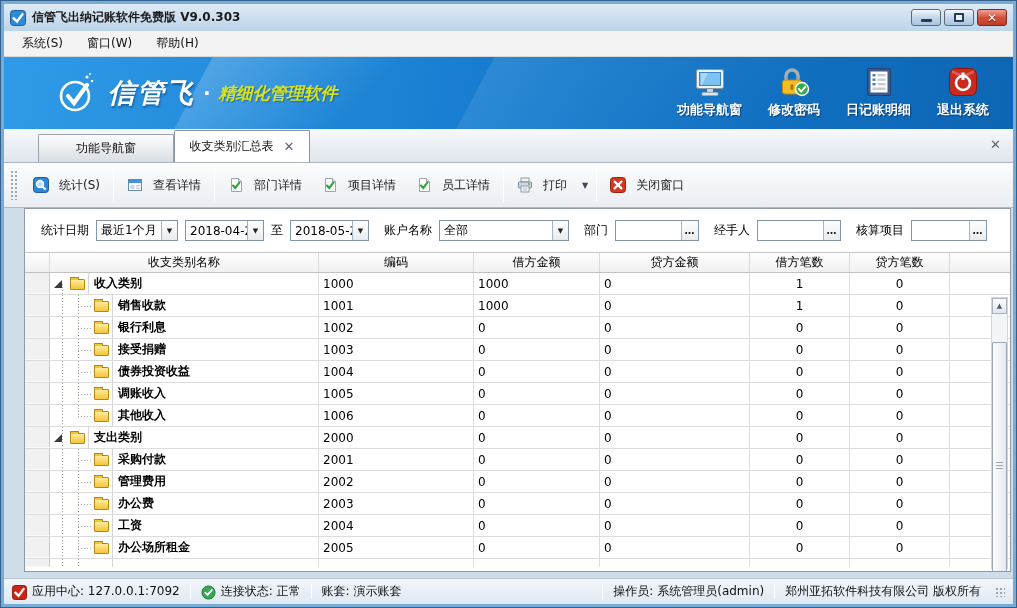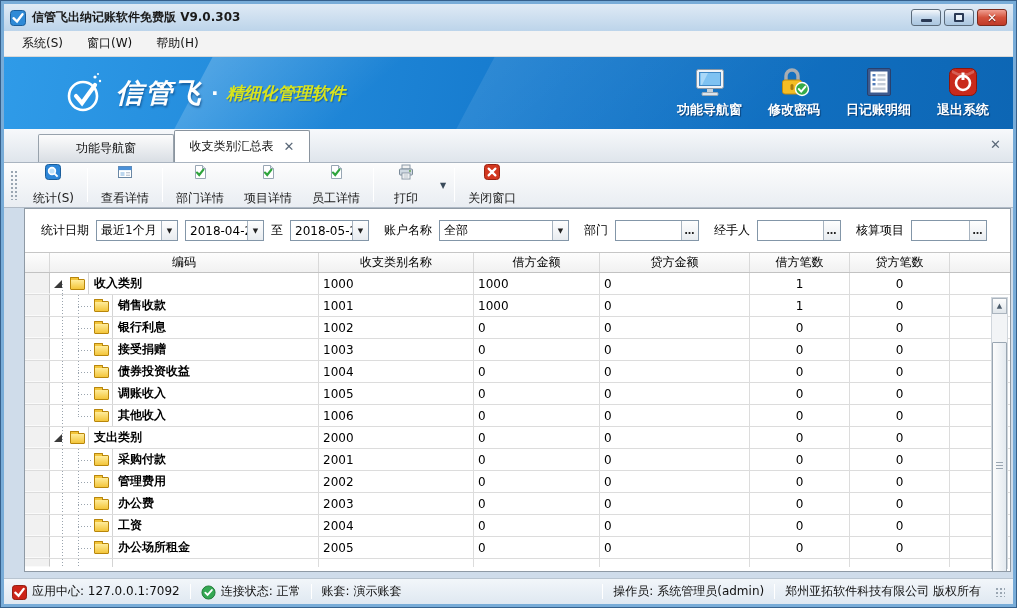--- a/index.html
+++ b/index.html
@@ -18,42 +18,42 @@
   .wbtn.close { background:linear-gradient(#f0a092,#d4523c 50%,#c03a28); border-color:#7a2a1c; }
   .g-min { width:11px; height:3px; background:#2a3a55; border-radius:1px; margin-top:6px; }
   .g-max { width:10px; height:9px; border:2px solid #2a3a55; border-radius:1px; background:#e8f0f8; }
   .g-close { color:#fff; font-weight:bold; font-size:12px; line-height:1; text-shadow:0 1px 1px #5a1008; }
 
   
   .menubar { height:26px; background:#f3f3f3; border-bottom:1px solid #d8d8d8; display:flex; align-items:center; padding-left:8px; gap:4px; }
   .menu-item { padding:3px 10px; color:#111; cursor:pointer; }
 
   
-  .banner { height:72px; background:linear-gradient(100deg,#2f9bе8,#1274c8); background:linear-gradient(100deg,#2f9be8 0%,#1478cc 55%,#0d66b4 100%); position:relative; display:flex; align-items:center; overflow:hidden;padding-left:8px; }
+  .banner { height:72px; background:linear-gradient(100deg,#2f9bе8,#1274c8); background:linear-gradient(100deg,#2f9be8 0%,#1478cc 55%,#0d66b4 100%); position:relative; display:flex; align-items:center; overflow:hidden; }
   .banner:before { content:""; position:absolute; left:18%; top:-30px; width:260px; height:160px; background:linear-gradient(120deg,rgba(255,255,255,.22),rgba(255,255,255,0) 60%); transform:skewX(-28deg); }
   .banner:after { content:""; position:absolute; left:46%; top:-30px; width:420px; height:160px; background:linear-gradient(120deg,rgba(255,255,255,.10),rgba(255,255,255,0) 70%); transform:skewX(-28deg); }
   .brand { display:flex; align-items:center; margin-left:52px; z-index:2; }
   .brand-name { color:#fff; font-size:27px; font-weight:bold; font-style:italic; letter-spacing:2px; margin-left:10px; text-shadow:1px 2px 2px rgba(0,40,90,.45); }
   .brand-sep { color:#fff; font-size:20px; margin:0 8px; font-weight:bold; }
   .brand-slogan { color:#d9e41c; font-size:17px; font-weight:bold; font-style:italic; text-shadow:1px 1px 1px rgba(0,40,90,.4); }
   .banner-actions { margin-left:auto; margin-right:24px; display:flex; gap:26px; z-index:2; }
   .hbtn { display:flex; flex-direction:column; align-items:center; gap:4px; cursor:pointer; }
   .hbtn .lbl { color:#fff; font-weight:bold; font-size:13px; text-shadow:1px 1px 1px rgba(0,30,70,.6); white-space:nowrap; }
 
   
   .tabstrip { height:34px; background:linear-gradient(#f7f9fb,#dfe5ec); display:flex; align-items:flex-end; padding-left:34px; position:relative; border-bottom:1px solid #aab4c0; }
   .tab { height:28px; min-width:136px; display:flex; align-items:center; justify-content:center; gap:10px; border:1px solid #98a2ac; border-bottom:none; border-radius:2px 2px 0 0; background:linear-gradient(#fcfcfc,#d9dee4); padding:0 14px; cursor:pointer; color:#111; }
   .tab.active { background:#fff; height:32px; border-color:#8a949e; position:relative; z-index:2; }
   .tab .tab-x { color:#5a6878; font-size:13px; font-weight:bold; cursor:pointer; }
   .strip-x { position:absolute; right:12px; top:8px; color:#5a6878; font-size:13px; font-weight:bold; cursor:pointer; }
 
   
   .toolbar { height:45px; background:linear-gradient(#fdfdfd,#e9edf2); border-bottom:1px solid #b0bac6; display:flex; align-items:center; padding-left:6px; }
   .grip { width:7px; height:30px; margin-right:6px; background-image:radial-gradient(#9aa6b2 1px, transparent 1.2px); background-size:4px 4px; cursor:grab; }
-  .tbtn { display:flex; flex-direction:column; align-items:center; justify-content:center; gap:10px; padding:3px 10px; min-width:58px; cursor:pointer; border-radius:2px; }
+  .tbtn { display:flex; flex-direction:row; align-items:center; justify-content:center; gap:10px; padding:3px 10px; min-width:58px; cursor:pointer; border-radius:2px; }
   .tbtn .lbl { font-size:12px; color:#1a1a1a; white-space:nowrap; }
   .tsep { width:1px; height:34px; background:#c4ccd6; border-right:1px solid #fff; margin:0 3px; }
   .drop-arrow { font-size:8px; color:#3a4a5a; padding:4px 5px; cursor:pointer; align-self:center; }
 
   
   .workspace { flex:1; background:#cfdcea; padding:0 2px 6px 20px; overflow:hidden; }
   .panel { height:100%; background:#fff; border:1px solid #8f9aa5; display:flex; flex-direction:column; position:relative; }
 
   
   .filters { height:43px; display:flex; align-items:center; padding-left:8px; gap:7px; background:#fff; white-space:nowrap; }
@@ -311,22 +311,22 @@
           <span class="flabel">核算项目</span>
           <div class="combo w-proj">
             <span class="val"></span>
             <span class="ebtn">…</span>
           </div>
         </div>
 
         <div class="grid-area">
           <div class="thead">
             <div class="hcell"></div>
+            <div class="hcell">收支类别名称</div>
             <div class="hcell">编码</div>
-            <div class="hcell">收支类别名称</div>
             <div class="hcell">借方金额</div>
             <div class="hcell">贷方金额</div>
             <div class="hcell">借方笔数</div>
             <div class="hcell">贷方笔数</div>
           </div>
           <div id="tbody">
               <div class="trow lvl0">
                 <div class="cell ind"></div>
                 <div class="cell namecell">
                   <span class="dotv pline bhalf"></span>

